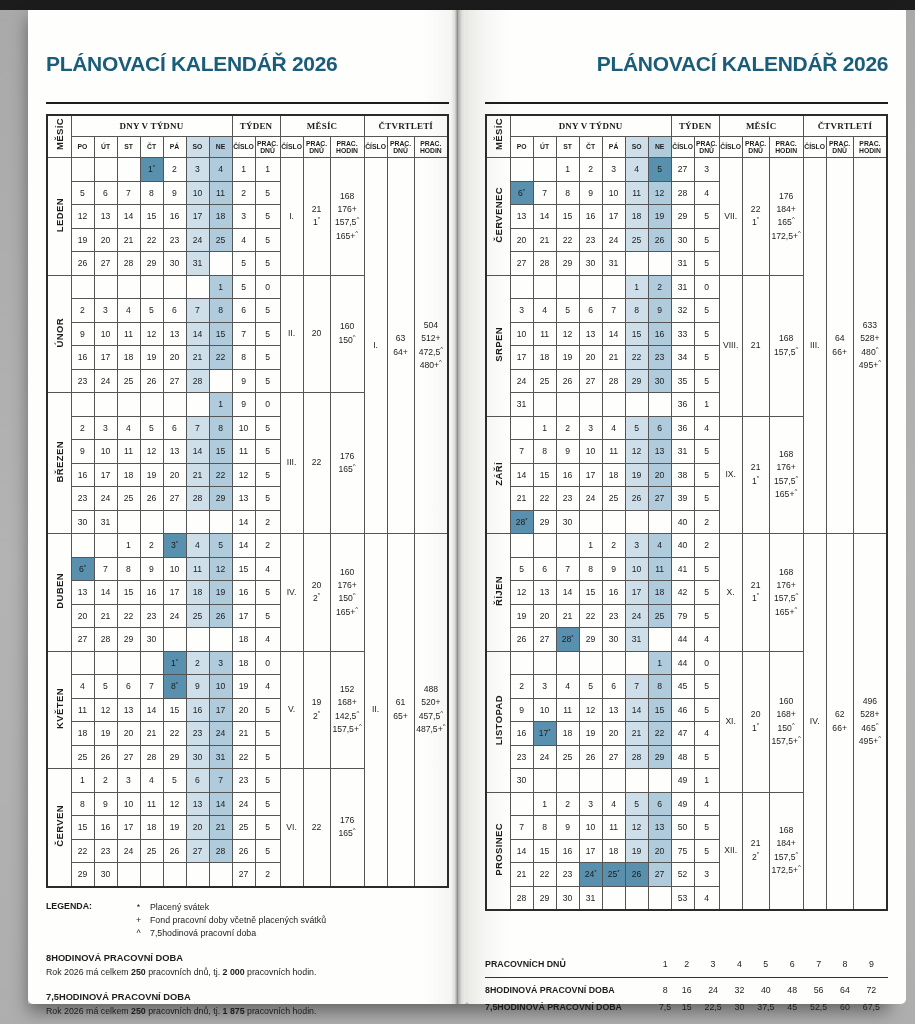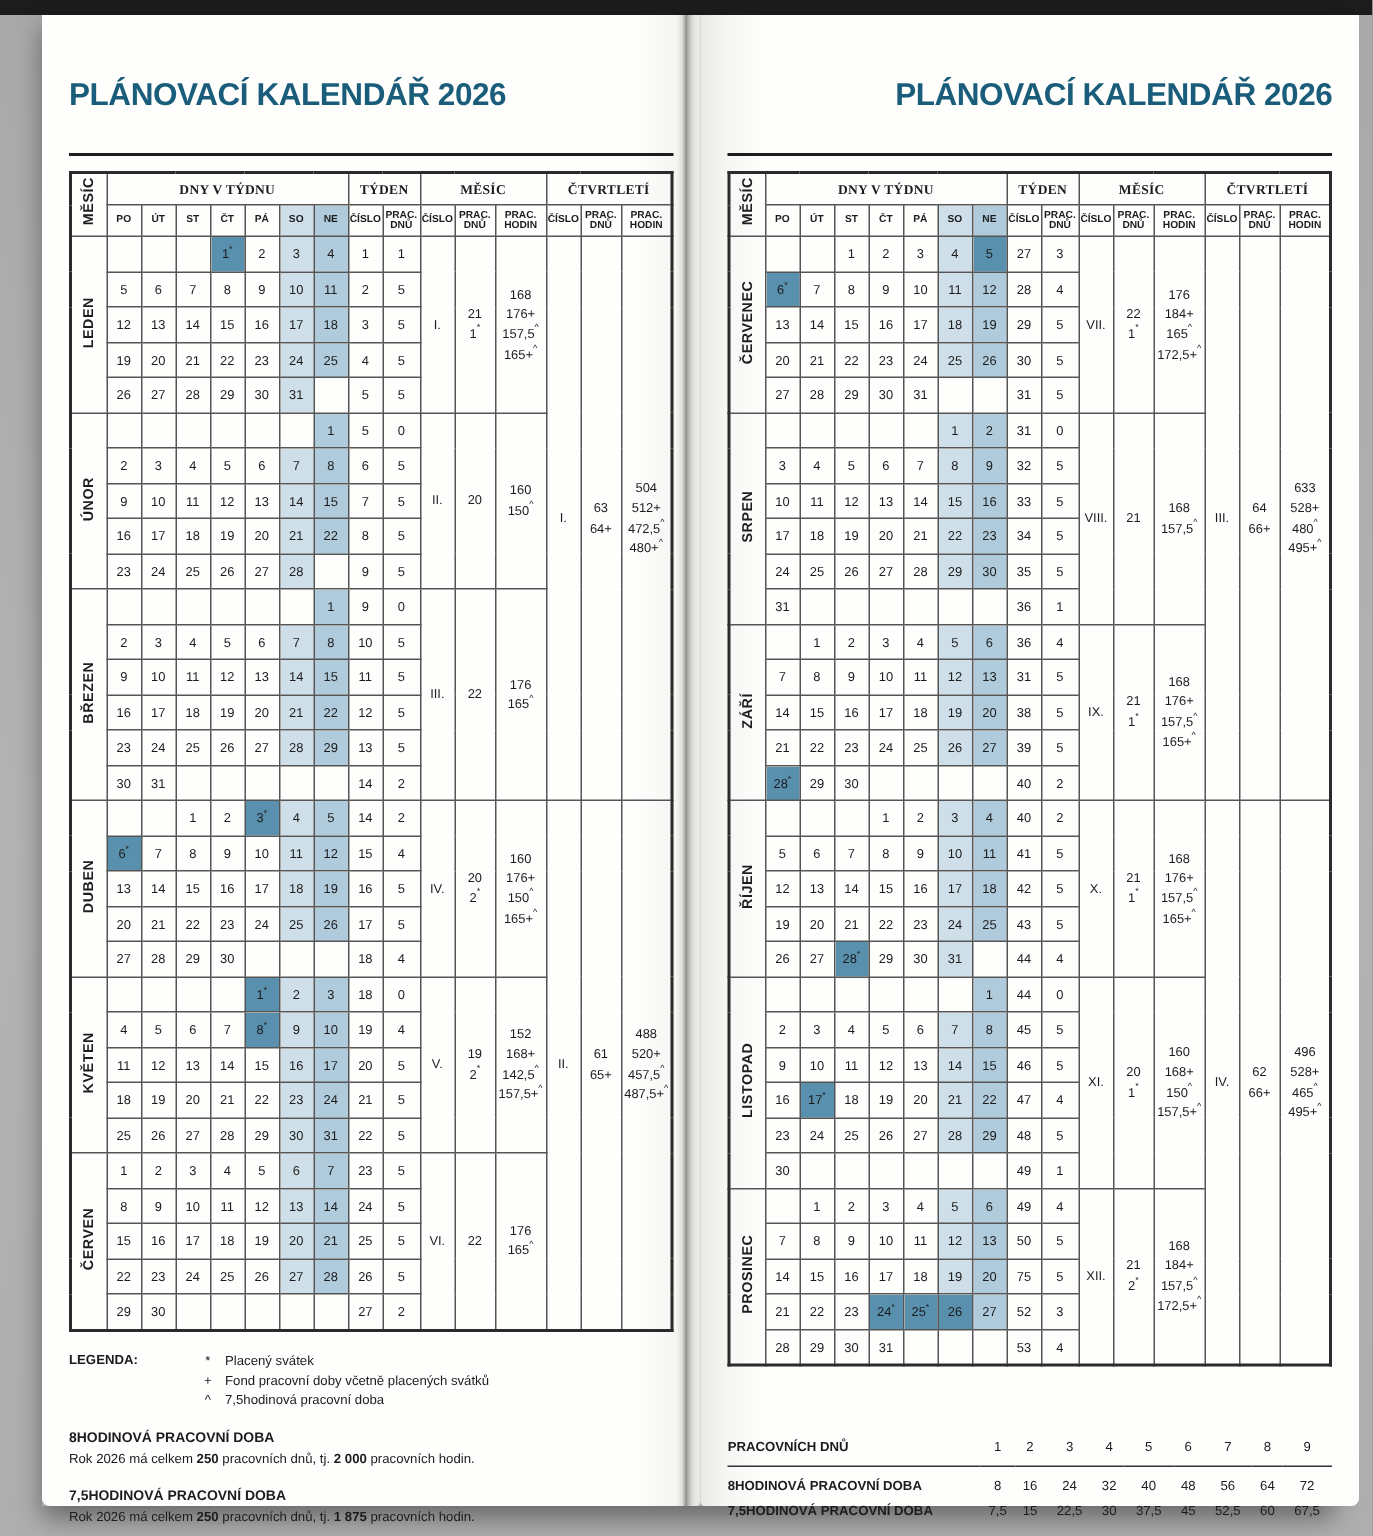--- a/index.html
+++ b/index.html
@@ -890,21 +890,21 @@
                 <td class="wk">5</td>
               </tr>
               <tr>
                 <td class="day">19</td>
                 <td class="day">20</td>
                 <td class="day">21</td>
                 <td class="day">22</td>
                 <td class="day">23</td>
                 <td class="day sat">24</td>
                 <td class="day sun">25</td>
-                <td class="wk">43</td>
+                <td class="wk">79</td>
                 <td class="wk">5</td>
               </tr>
               <tr>
                 <td class="day">26</td>
                 <td class="day">27</td>
                 <td class="day hol">28<span class="star">*</span></td>
                 <td class="day">29</td>
                 <td class="day">30</td>
                 <td class="day sat">31</td>
                 <td class="day"></td>

